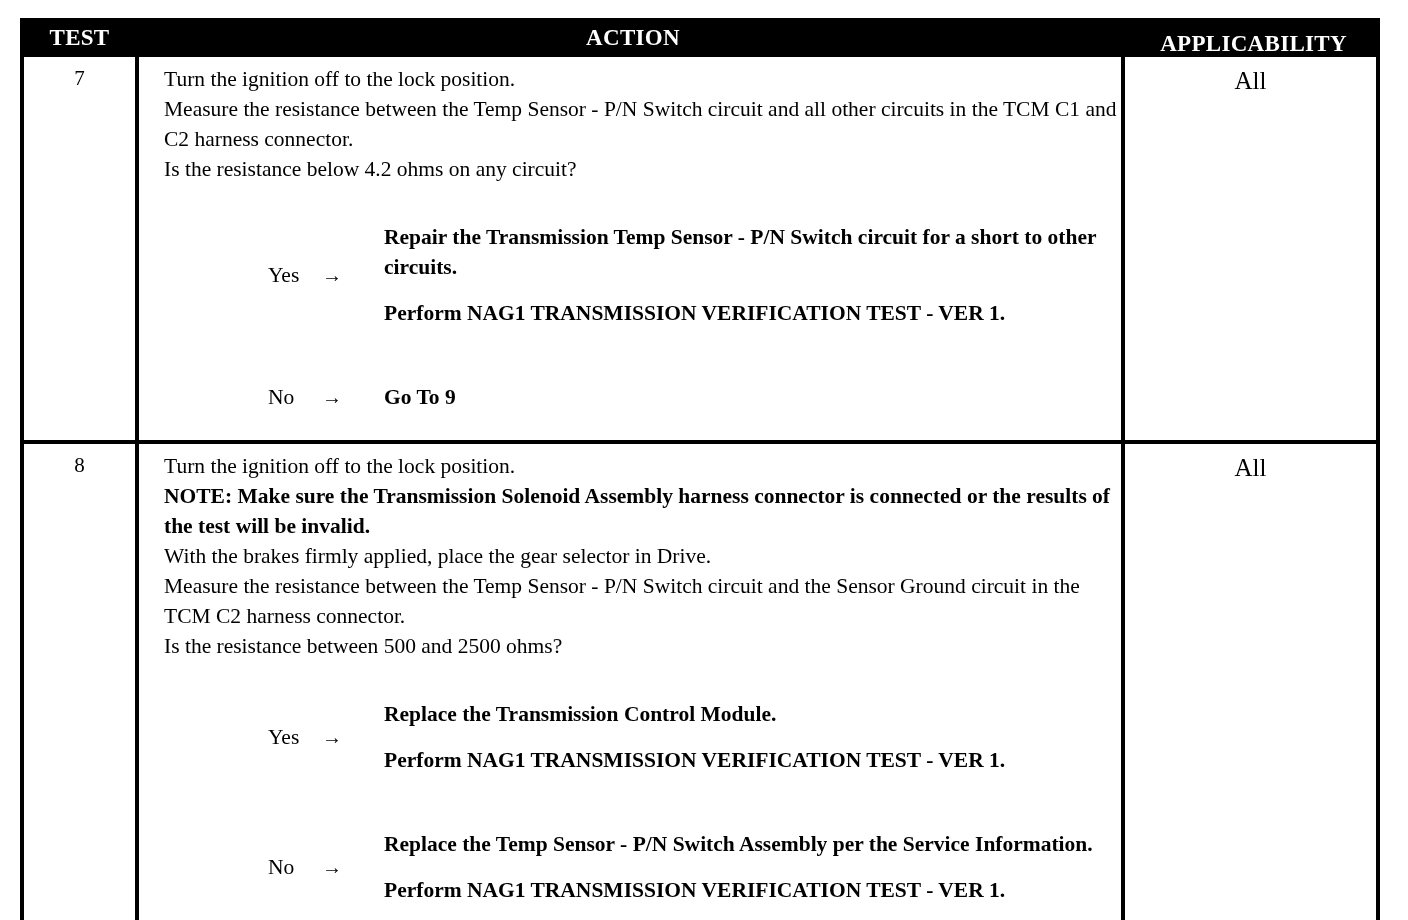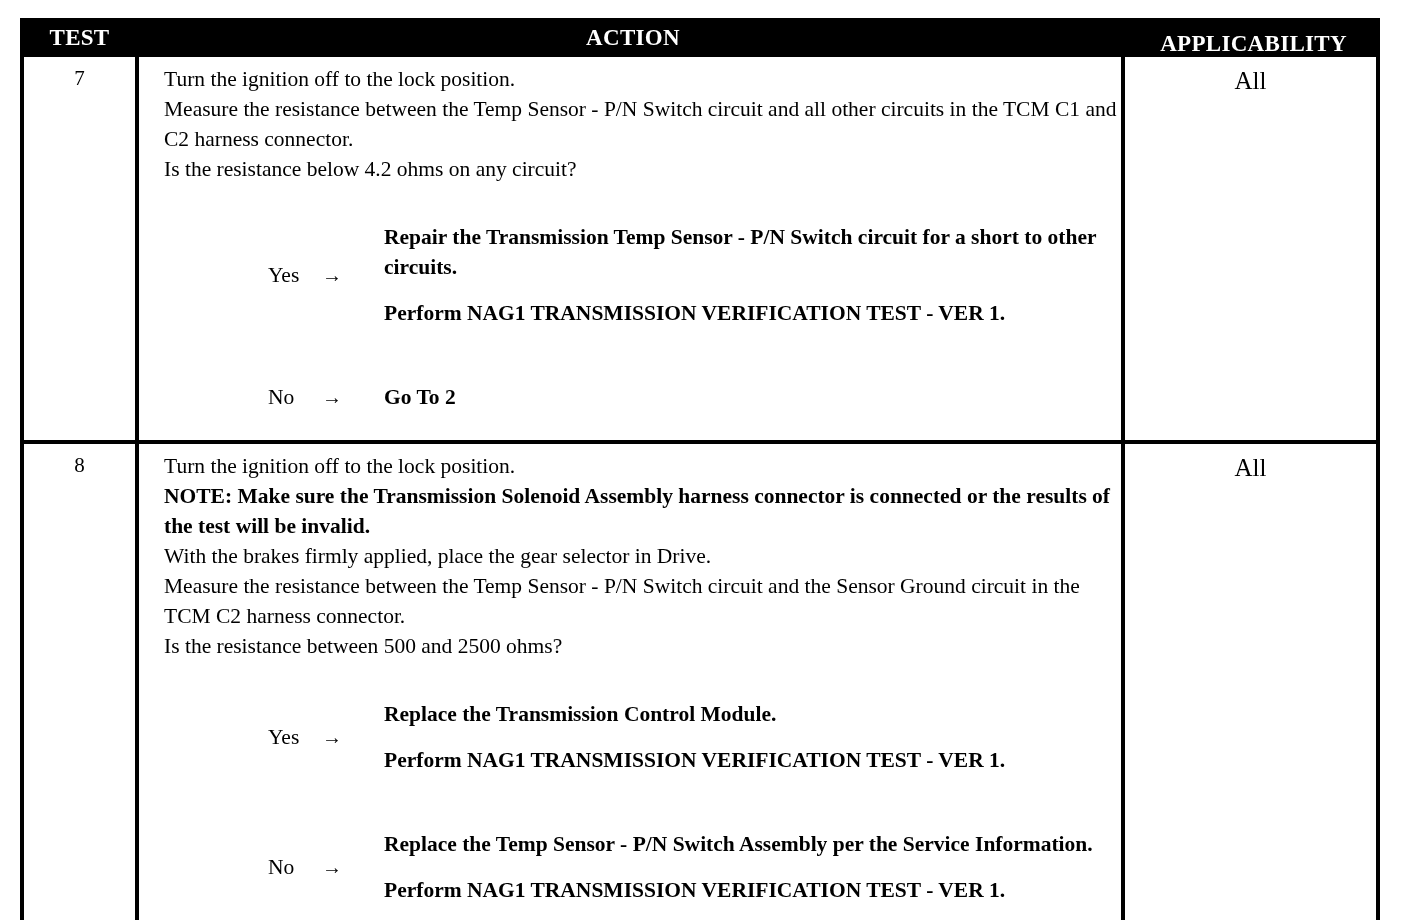--- a/index.html
+++ b/index.html
@@ -163,21 +163,21 @@
               <div class="outcome-text">
                 <p>Repair the Transmission Temp Sensor - P/N Switch circuit for a short to other circuits.</p>
                 <p>Perform NAG1 TRANSMISSION VERIFICATION TEST - VER 1.</p>
               </div>
             </div>
 
             <div class="outcome">
               <div class="outcome-label">No</div>
               <div class="outcome-arrow">→</div>
               <div class="outcome-text">
-                <p>Go To   2</p>
+                <p>Go To   9</p>
               </div>
             </div>
           </div>
         </div>
 
         <div class="cell-applicability">All</div>
       </div>
 
       <div class="trow">
         <div class="cell-test">8</div>

